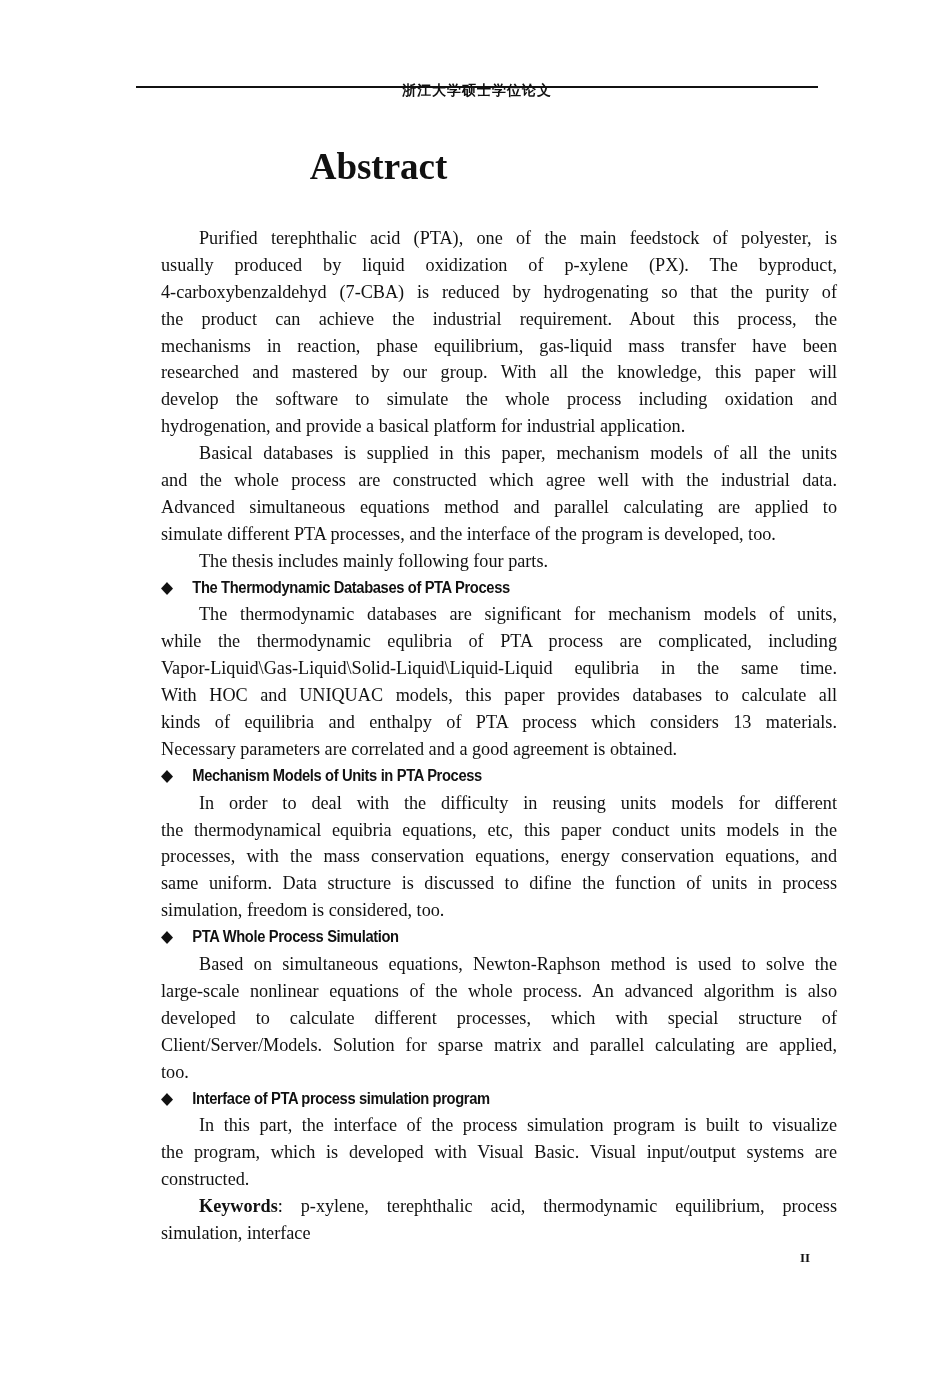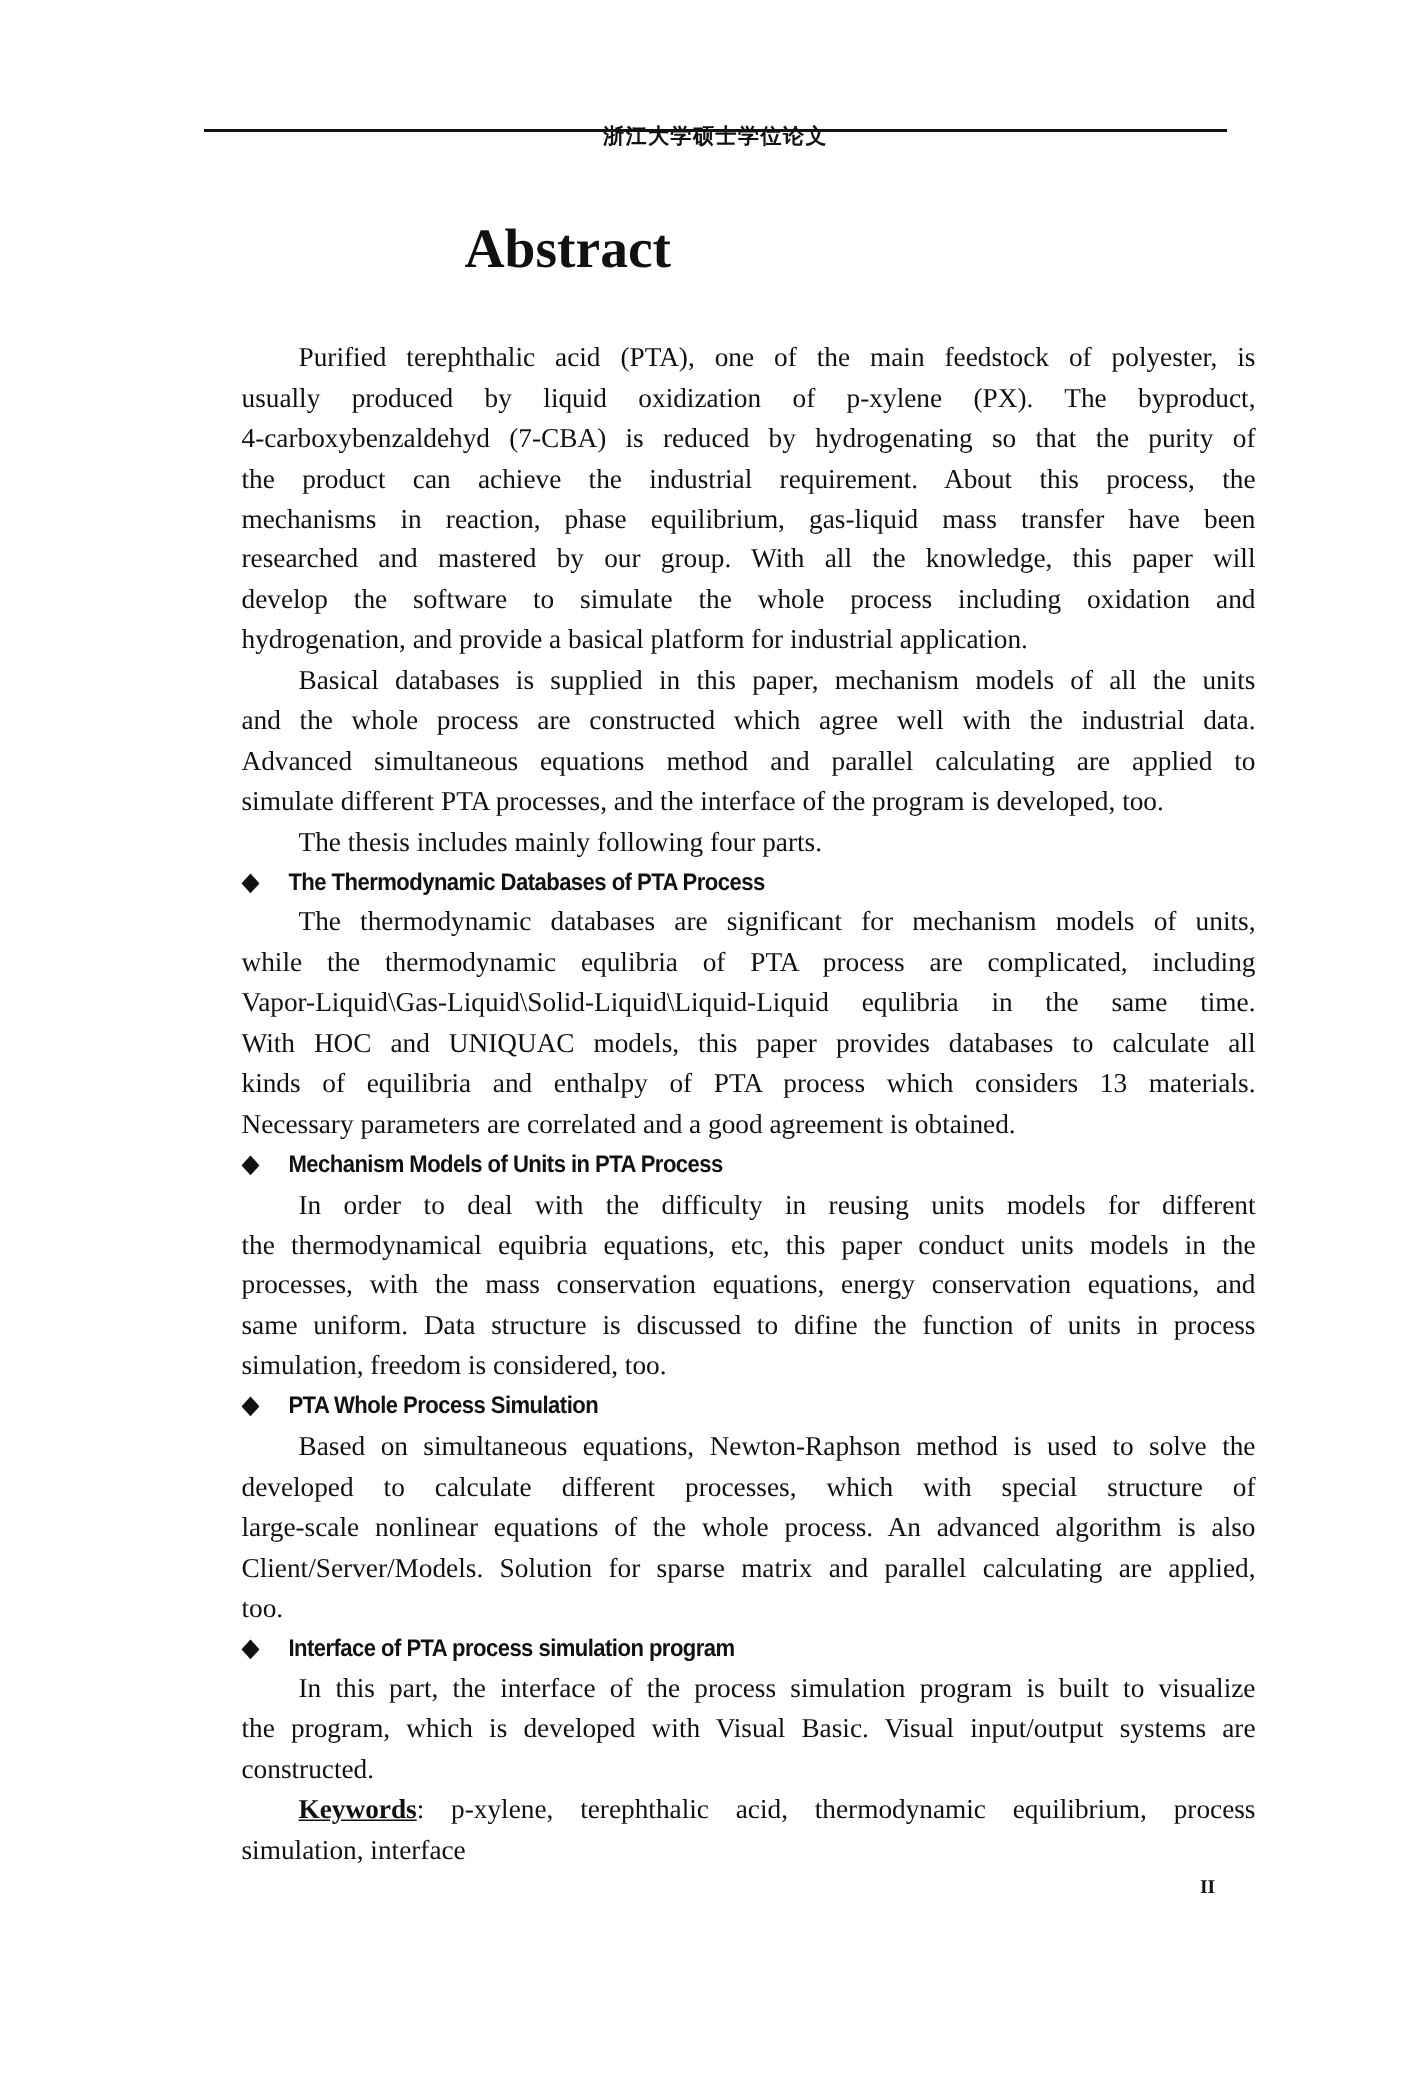--- a/index.html
+++ b/index.html
@@ -13,21 +13,21 @@
            font-size: 37px; font-weight: bold; }
   .content { position: absolute; left: 137px; top: 225px; width: 676px; margin-left: 24px; }
   .line { height: 26.9px; line-height: 26.9px; font-size: 18.2px; white-space: nowrap;
           text-align: justify; text-align-last: justify; }
   .line.last { text-align-last: left; }
   .line.indent { padding-left: 38px; }
   .bullet-head { height: 26.9px; line-height: 26.9px; font-family: "Liberation Sans", "DejaVu Sans", sans-serif;
                  font-weight: bold; font-size: 16px; letter-spacing: -0.4px; transform: scaleX(0.92);
                  transform-origin: left center; white-space: nowrap; }
   .bullet-glyph { display: inline-block; width: 34px; font-size: 17px; }
-  .kw { font-weight: bold; text-decoration: underline; }
+  .kw { font-weight: bold; }
   .page-num { position: absolute; left: 800px; top: 1250px; font-size: 13px; font-weight: bold; }
 </style>
 </head>
 <body>
 
 <div class="header">浙江大学硕士学位论文</div>
 <div class="header-rule"></div>
 
 <div class="title">Abstract</div>
 
@@ -76,22 +76,22 @@
     <div class="line">processes, with the mass conservation equations, energy conservation equations, and</div>
     <div class="line">same uniform. Data structure is discussed to difine the function of units in process</div>
     <div class="line last">simulation, freedom is considered, too.</div>
   </div>
 
   <div>
     <div class="bullet-head">
       <span class="bullet-glyph">◆</span><span>PTA Whole Process Simulation</span>
     </div>
     <div class="line indent">Based on simultaneous equations, Newton-Raphson method is used to solve the</div>
+    <div class="line">large-scale nonlinear equations of the whole process. An advanced algorithm is also</div>
     <div class="line">developed to calculate different processes, which with special structure of</div>
-    <div class="line">large-scale nonlinear equations of the whole process. An advanced algorithm is also</div>
     <div class="line">Client/Server/Models. Solution for sparse matrix and parallel calculating are applied,</div>
     <div class="line last">too.</div>
   </div>
 
   <div>
     <div class="bullet-head">
       <span class="bullet-glyph">◆</span><span>Interface of PTA process simulation program</span>
     </div>
     <div class="line indent">In this part, the interface of the process simulation program is built to visualize</div>
     <div class="line">the program, which is developed with Visual Basic. Visual input/output systems are</div>

